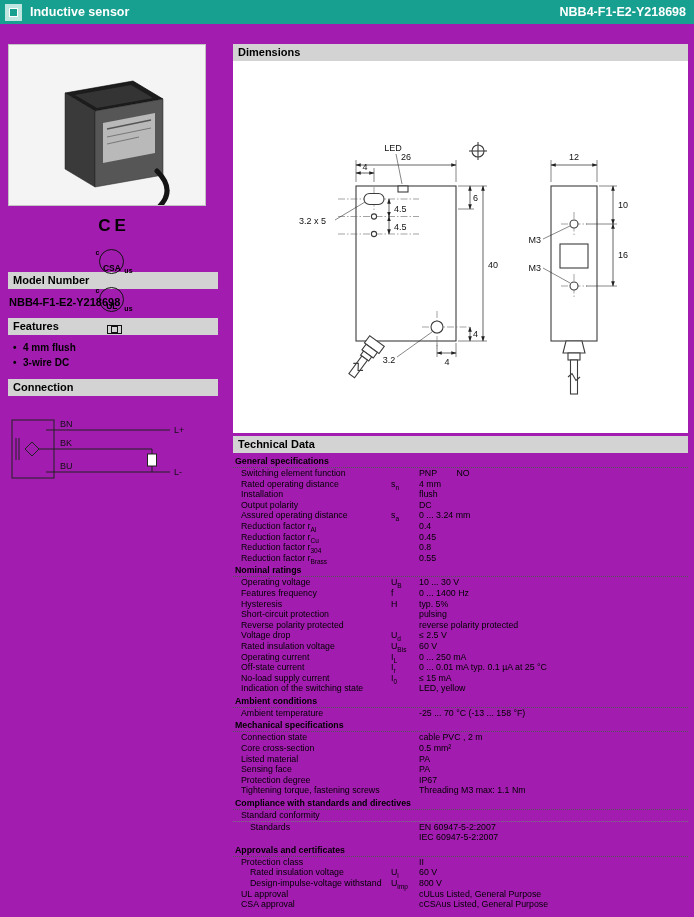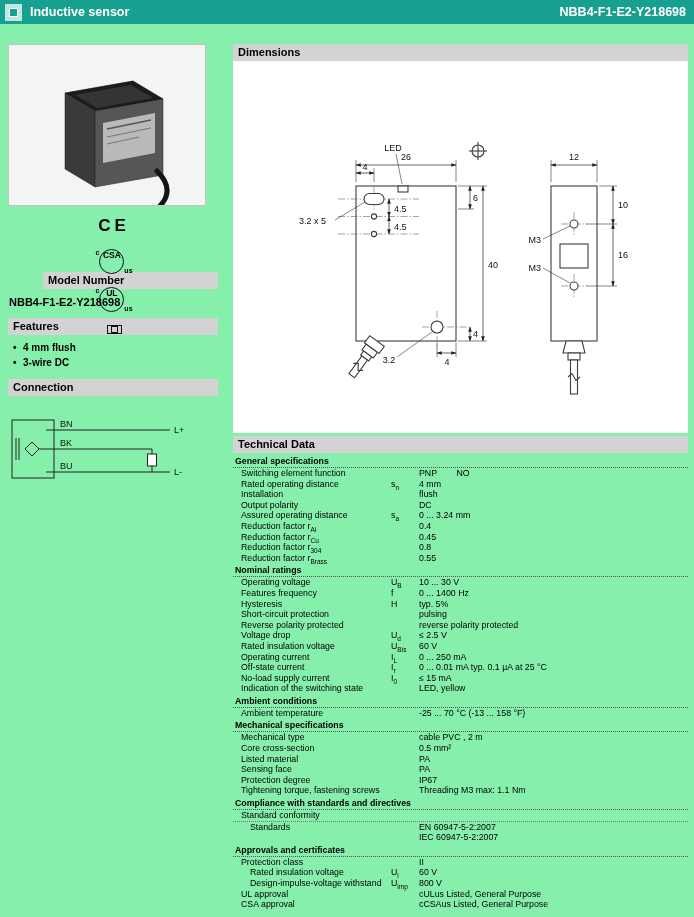--- a/index.html
+++ b/index.html
@@ -1,19 +1,19 @@
 <!DOCTYPE html>
 <html><head>
 <meta charset="utf-8">
 <style>
   *{margin:0;padding:0;box-sizing:border-box;}
   html,body{background:#fff;}
   body{width:694px;height:917px;position:relative;overflow:hidden;
        font-family:"Liberation Sans",sans-serif;color:#000;}
-  .page{position:absolute;inset:0;background:#86efac;}
+  .page{position:absolute;inset:0;background:#a21caf;}
 
   
   .topbar{position:absolute;top:0;left:0;width:694px;height:24px;
           background:#17a08f;display:flex;align-items:center;}
   .logo{width:17px;height:17px;margin-left:5px;background:#bfe6e0;
         display:flex;align-items:center;justify-content:center;flex:none;}
   .logo-in{width:9px;height:9px;background:#17a08f;border:1.5px solid #fff;}
   .topbar .title{color:#fff;font-weight:bold;font-size:12.5px;margin-left:8px;}
   .topbar .model{color:#fff;font-weight:bold;font-size:12.5px;margin-left:auto;margin-right:8px;}
 
@@ -23,29 +23,29 @@
 
   .graybar{background:#d3d3d3;font-weight:bold;font-size:11px;line-height:13px;
            padding:2px 5px;color:#000;}
 
   
   .photo{width:198px;height:162px;border:1px solid #c3c3c3;background:#f4f4f4;overflow:hidden;}
   .certs{height:42px;margin-top:10px;display:flex;align-items:center;gap:13px;padding-left:2px;flex-direction:column;}
   .ce{font-weight:bold;font-size:17px;letter-spacing:4px;}
   .logo-wrap{display:inline-flex;align-items:flex-start;}
   .circ{width:25px;height:25px;border:1.6px solid #111;border-radius:50%;
-        display:inline-flex;align-items:flex-start;justify-content:center;
+        display:inline-flex;align-items:flex-end;justify-content:center;
         font-size:8.5px;font-weight:bold;}
   .tiny{font-size:7px;font-weight:bold;}
   .tiny.low{align-self:flex-end;}
   .sq{width:15px;height:15px;border:1.6px solid #111;display:inline-flex;
       align-items:center;justify-content:center;}
   .sq-in{width:7px;height:7px;border:1.2px solid #111;}
   .modelval{font-weight:bold;font-size:11px;padding:7px 1px 10px;}
-  .bar-mt{margin-top:14px;margin-left:35px;}
+  .bar-mt{margin-top:14px;}
   .features{padding:5px 2px 9px;}
   .feature{font-weight:bold;font-size:10px;line-height:15px;display:flex;}
   .bullet{width:13px;padding-left:3px;flex:none;}
   .conn{padding:12px 0 0 0;}
 
   
   .dimcanvas{height:372px;background:#fff;padding:30px 0 0 8px;}
   svg text{font-family:"Liberation Sans",sans-serif;font-size:9px;fill:#111;}
   .out{stroke:#3c3c3c;stroke-width:1.1;fill:none;}
   .outf{stroke:#3c3c3c;stroke-width:1.1;fill:#fff;}
@@ -389,21 +389,21 @@
           <div class="td-val"><div>LED, yellow</div></div>
         </div>
         <div class="tr section">Ambient conditions</div>
         <div class="tr">
           <div class="td-label i1">Ambient temperature</div>
           <div class="td-sym"></div>
           <div class="td-val"><div>-25 ... 70 °C (-13 ... 158 °F)</div></div>
         </div>
         <div class="tr section">Mechanical specifications</div>
         <div class="tr">
-          <div class="td-label i1">Mechanical type</div>
+          <div class="td-label i1">Connection state</div>
           <div class="td-sym"></div>
           <div class="td-val"><div>cable PVC , 2 m</div></div>
         </div>
         <div class="tr">
           <div class="td-label i1">Core cross-section</div>
           <div class="td-sym"></div>
           <div class="td-val"><div>0.5 mm²</div></div>
         </div>
         <div class="tr">
           <div class="td-label i1">Listed material</div>

